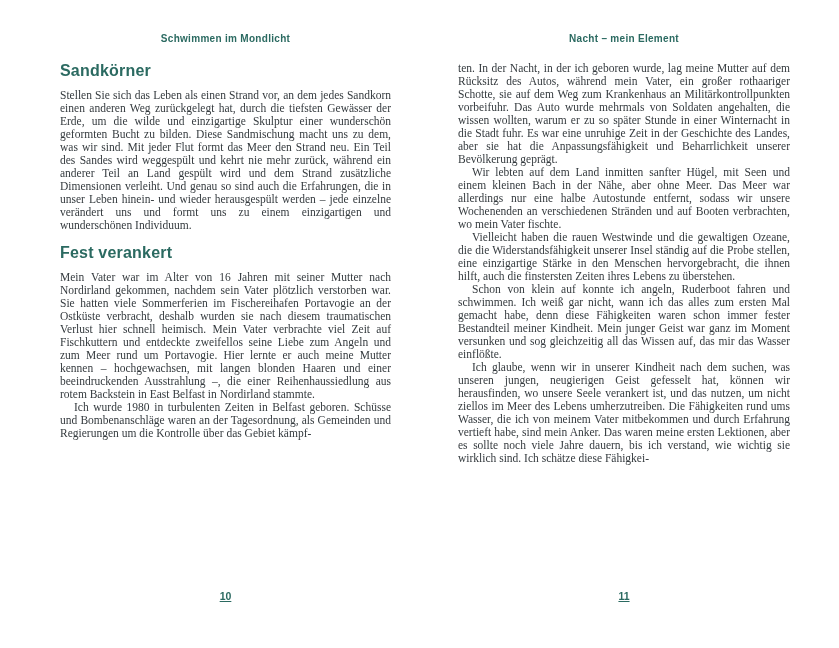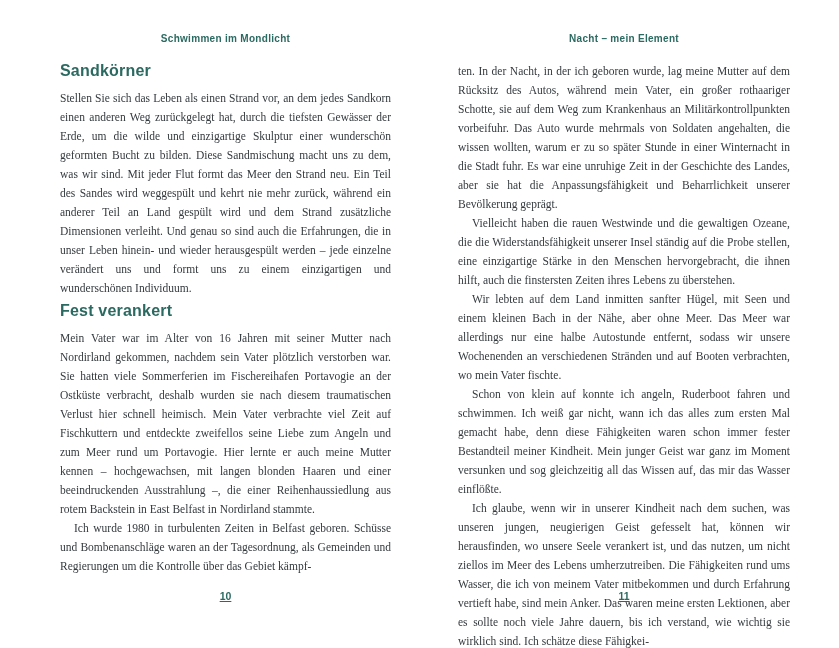--- a/index.html
+++ b/index.html
@@ -40,25 +40,25 @@
   }
   .section-heading {
     margin: 0 0 9px 0;
     font-family: "Liberation Sans", sans-serif;
     font-size: 16px;
     font-weight: 700;
     letter-spacing: 0.2px;
     color: var(--accent, #2b6a61);
   }
   .section-heading + .body-para { margin-top: 0; }
-  .section-heading.later { margin-top: 4px; }
+  .section-heading.later { margin-top: 12px; }
   .body-para {
     margin: 0;
     font-size: 11.5px;
-    line-height: 19px;
+    line-height: 13px;
     text-align: justify;
     color: var(--text, #343a3e);
     hyphens: auto;
     -webkit-hyphens: auto;
   }
   .body-para.indent { text-indent: 14px; }
   .page-number {
     position: absolute;
     bottom: 46px;
     left: 0; right: 0;
@@ -84,21 +84,21 @@
       <p class="body-para">Mein Vater war im Alter von 16 Jahren mit seiner Mutter nach Nordirland gekommen, nachdem sein Vater plötzlich verstorben war. Sie hatten viele Sommerferien im Fischereihafen Portavogie an der Ostküste verbracht, deshalb wurden sie nach diesem traumatischen Verlust hier schnell heimisch. Mein Vater verbrachte viel Zeit auf Fischkuttern und entdeckte zweifellos seine Liebe zum Angeln und zum Meer rund um Portavogie. Hier lernte er auch meine Mutter kennen – hochgewachsen, mit langen blonden Haaren und einer beeindruckenden Ausstrahlung –, die einer Reihenhaussiedlung aus rotem Backstein in East Belfast in Nordirland stammte.</p>
       <p class="body-para indent">Ich wurde 1980 in turbulenten Zeiten in Belfast geboren. Schüsse und Bombenanschläge waren an der Tagesordnung, als Gemeinden und Regierungen um die Kontrolle über das Gebiet kämpf-</p>
     </div>
     <div class="page-number">10</div>
   </div>
 
   <div class="page right">
     <div class="running-head">Nacht – mein Element</div>
     <div class="content">
       <p class="body-para">ten. In der Nacht, in der ich geboren wurde, lag meine Mutter auf dem Rücksitz des Autos, während mein Vater, ein großer rothaariger Schotte, sie auf dem Weg zum Krankenhaus an Militärkontrollpunkten vorbeifuhr. Das Auto wurde mehrmals von Soldaten angehalten, die wissen wollten, warum er zu so später Stunde in einer Winternacht in die Stadt fuhr. Es war eine unruhige Zeit in der Geschichte des Landes, aber sie hat die Anpassungsfähigkeit und Beharrlichkeit unserer Bevölkerung geprägt.</p>
+      <p class="body-para indent">Wir lebten auf dem Land inmitten sanfter Hügel, mit Seen und einem kleinen Bach in der Nähe, aber ohne Meer. Das Meer war allerdings nur eine halbe Autostunde entfernt, sodass wir unsere Wochenenden an verschiedenen Stränden und auf Booten verbrachten, wo mein Vater fischte.</p>
       <p class="body-para indent">Vielleicht haben die rauen Westwinde und die gewaltigen Ozeane, die die Widerstandsfähigkeit unserer Insel ständig auf die Probe stellen, eine einzigartige Stärke in den Menschen hervorgebracht, die ihnen hilft, auch die finstersten Zeiten ihres Lebens zu überstehen.</p>
-      <p class="body-para indent">Wir lebten auf dem Land inmitten sanfter Hügel, mit Seen und einem kleinen Bach in der Nähe, aber ohne Meer. Das Meer war allerdings nur eine halbe Autostunde entfernt, sodass wir unsere Wochenenden an verschiedenen Stränden und auf Booten verbrachten, wo mein Vater fischte.</p>
       <p class="body-para indent">Schon von klein auf konnte ich angeln, Ruderboot fahren und schwimmen. Ich weiß gar nicht, wann ich das alles zum ersten Mal gemacht habe, denn diese Fähigkeiten waren schon immer fester Bestandteil meiner Kindheit. Mein junger Geist war ganz im Moment versunken und sog gleichzeitig all das Wissen auf, das mir das Wasser einflößte.</p>
       <p class="body-para indent">Ich glaube, wenn wir in unserer Kindheit nach dem suchen, was unseren jungen, neugierigen Geist gefesselt hat, können wir herausfinden, wo unsere Seele verankert ist, und das nutzen, um nicht ziellos im Meer des Lebens umherzutreiben. Die Fähigkeiten rund ums Wasser, die ich von meinem Vater mitbekommen und durch Erfahrung vertieft habe, sind mein Anker. Das waren meine ersten Lektionen, aber es sollte noch viele Jahre dauern, bis ich verstand, wie wichtig sie wirklich sind. Ich schätze diese Fähigkei-</p>
     </div>
     <div class="page-number">11</div>
   </div>
 
 </div>
 
 </body></html>

